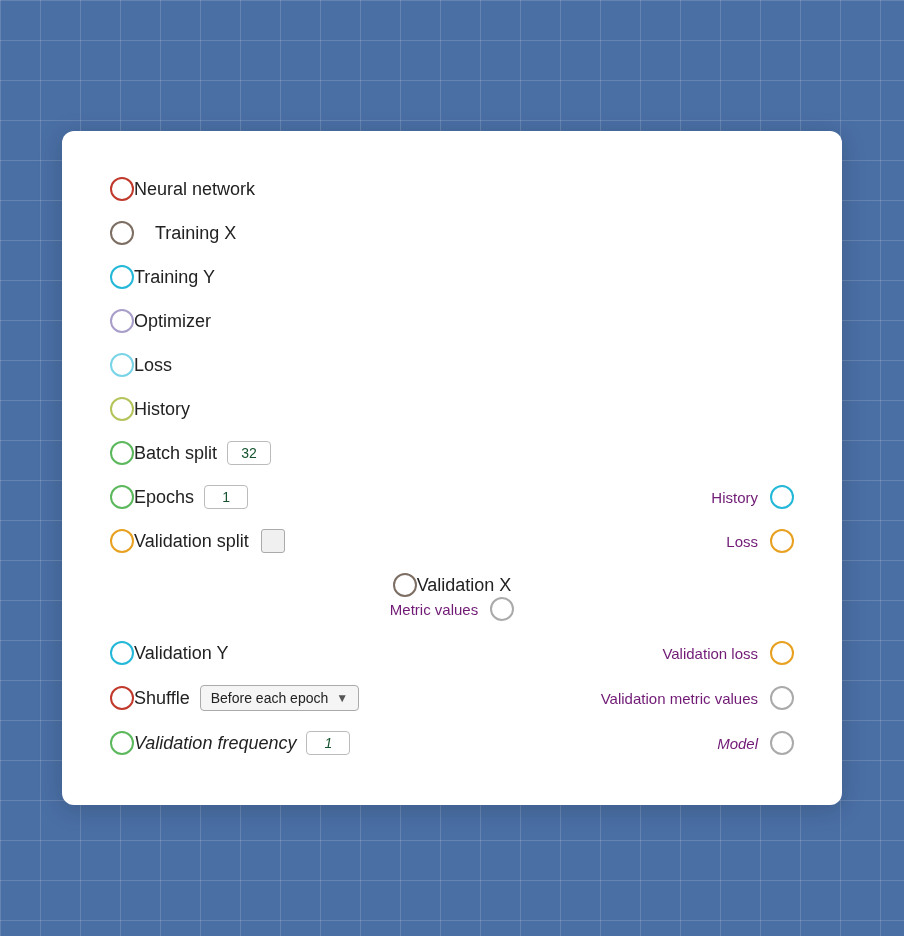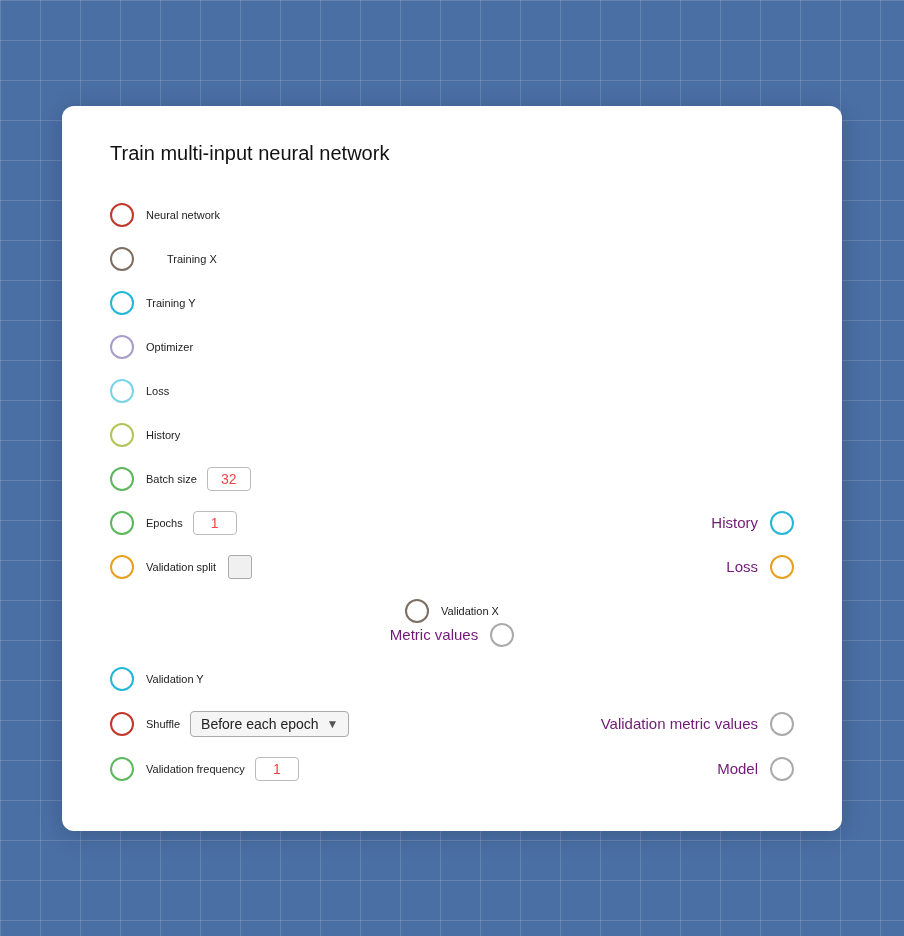--- a/index.html
+++ b/index.html
@@ -36,43 +36,42 @@
     .circle {
       width: 24px;
       height: 24px;
       border-radius: 50%;
       border: 2.5px solid;
       flex-shrink: 0;
       display: inline-block;
     }
 
     .param-label {
-      font-size: 11px;
+      font-size: 18px;
       color: #222;
-      margin-left: 12px;
       white-space: nowrap;
     }
 
     .param-label-right {
       font-size: 15px;
       color: #701a75;
       margin-right: 12px;
       white-space: nowrap;
     }
 
     .input-box {
       display: inline-block;
       border: 1.5px solid #bbb;
       border-radius: 4px;
       padding: 3px 8px;
       font-size: 14px;
       min-width: 44px;
       text-align: center;
       margin-left: 10px;
-      color: #ef4444;
+      color: #14532d;
       background: #fff;
     }
 
     .checkbox-box {
       display: inline-block;
       width: 24px;
       height: 24px;
       border: 1.5px solid #aaa;
       border-radius: 3px;
       background: #f0f0f0;
@@ -108,21 +107,20 @@
     .c-lightblue { border-color: #7ad4e8; }
     .c-olive  { border-color: #b5c45a; }
     .c-green  { border-color: #5cb85c; }
     .c-orange { border-color: #e8a020; }
     .c-gray   { border-color: #aaa; }
   </style>
 </head>
 <body>
 
 <div class="card">
-  <div class="card-title">Train multi-input neural network</div>
 
   <div style="display:flex; align-items:center; padding:10px 0;">
     <div style="flex:1; display:flex; align-items:center;">
       <span class="circle c-red"></span>
       <span class="param-label">Neural network</span>
     </div>
     <div style="flex:1;"></div>
   </div>
 
   <div style="display:flex; align-items:center; padding:10px 0;">
@@ -161,21 +159,21 @@
     <div style="flex:1; display:flex; align-items:center;">
       <span class="circle c-olive"></span>
       <span class="param-label">History</span>
     </div>
     <div style="flex:1;"></div>
   </div>
 
   <div style="display:flex; align-items:center; padding:10px 0;">
     <div style="flex:1; display:flex; align-items:center;">
       <span class="circle c-green"></span>
-      <span class="param-label">Batch size</span>
+      <span class="param-label">Batch split</span>
       <span class="input-box">32</span>
     </div>
     <div style="flex:1;"></div>
   </div>
 
   <div style="display:flex; align-items:center; padding:10px 0;">
     <div style="flex:1; display:flex; align-items:center;">
       <span class="circle c-green"></span>
       <span class="param-label">Epochs</span>
       <span class="input-box">1</span>
@@ -206,39 +204,43 @@
     <div style="flex:1; display:flex; align-items:center; justify-content:center;">
       <span class="param-label-right">Metric values</span>
       <span class="circle c-gray"></span>
     </div>
   </div>
 
   <div style="display:flex; align-items:flex-start; padding:10px 0;">
     <div style="flex:1; display:flex; align-items:center;">
       <span class="circle c-cyan"></span>
       <span class="param-label">Validation Y</span>
+    </div>
+    <div style="flex:1; display:flex; align-items:center; justify-content:flex-end;">
+      <span class="param-label-right">Validation loss</span>
+      <span class="circle c-orange"></span>
     </div>
   </div>
 
   <div style="display:flex; align-items:center; padding:10px 0;">
     <div style="flex:1; display:flex; align-items:center;">
       <span class="circle c-red"></span>
       <span class="param-label">Shuffle</span>
       <span class="dropdown">
         <span>Before each epoch</span>
         <span class="dropdown-arrow">▼</span>
       </span>
     </div>
     <div style="flex:1; display:flex; align-items:center; justify-content:flex-end;">
       <span class="param-label-right">Validation metric values</span>
       <span class="circle c-gray"></span>
     </div>
   </div>
 
-  <div style="display:flex; align-items:center; padding:10px 0;">
+  <div style="display:flex; align-items:center; padding:10px 0;font-style:italic;">
     <div style="flex:1; display:flex; align-items:center;">
       <span class="circle c-green"></span>
       <span class="param-label">Validation frequency</span>
       <span class="input-box">1</span>
     </div>
     <div style="flex:1; display:flex; align-items:center; justify-content:flex-end;">
       <span class="param-label-right">Model</span>
       <span class="circle c-gray"></span>
     </div>
   </div>

